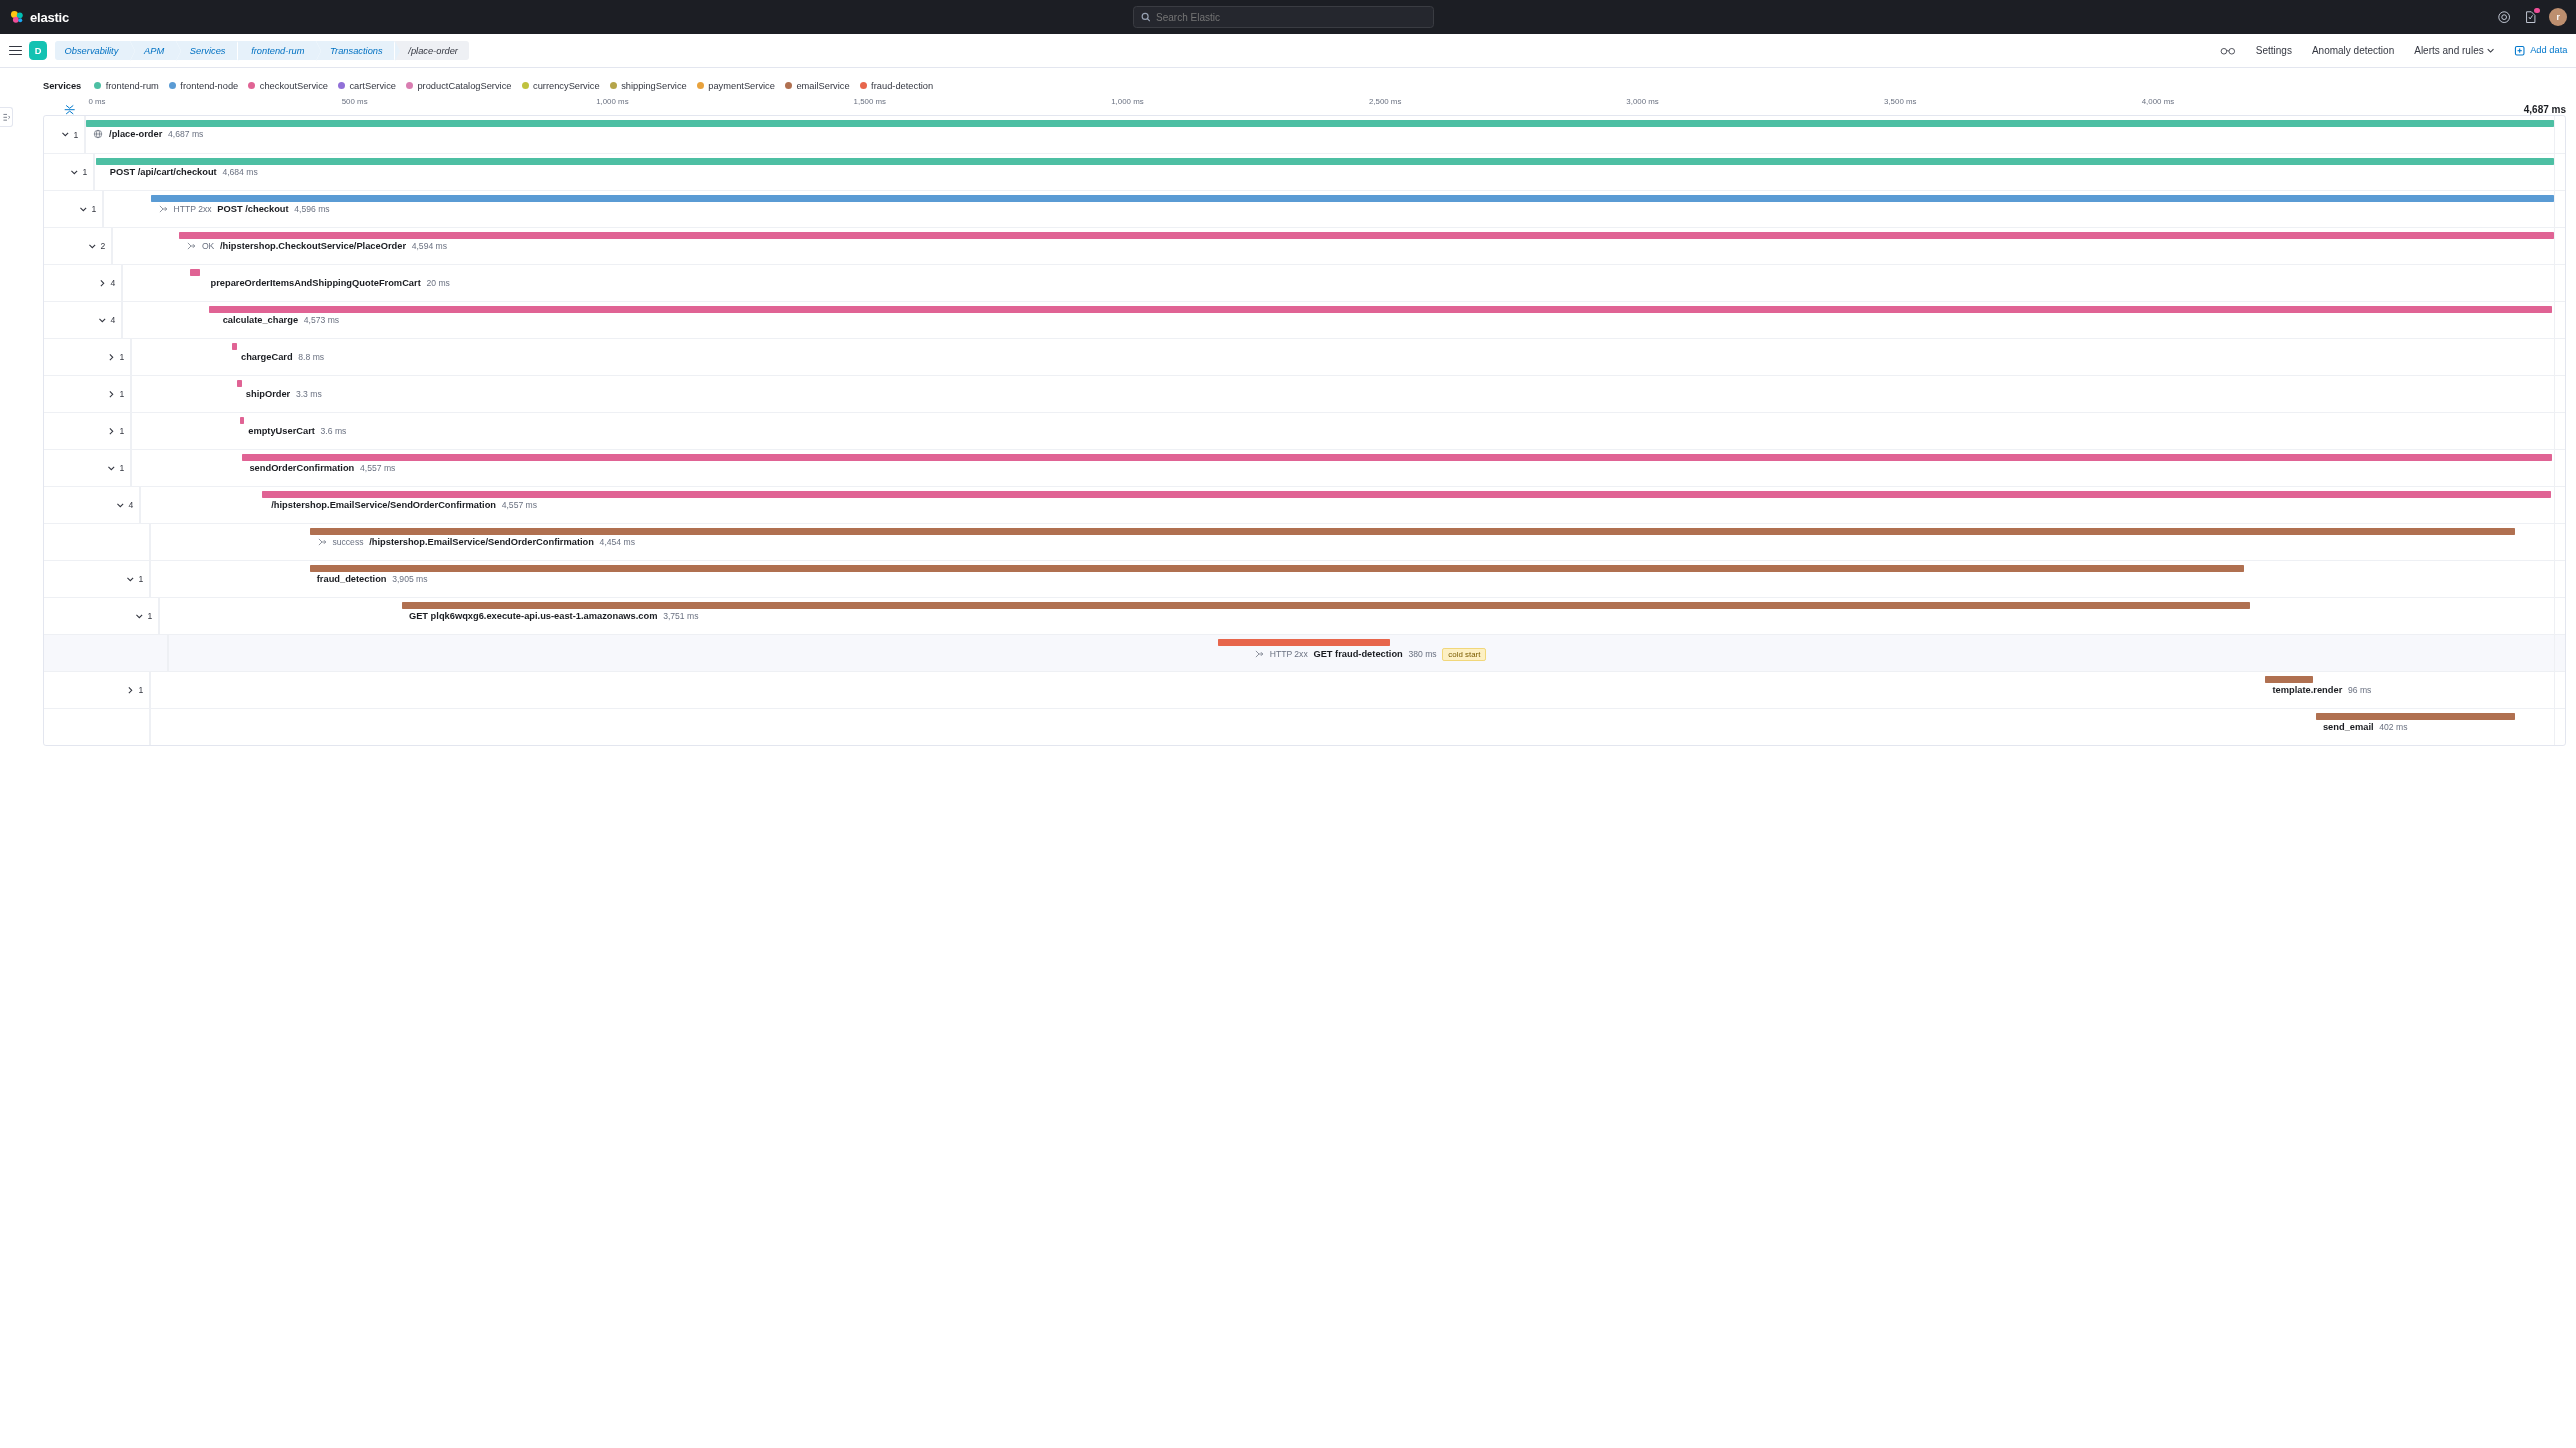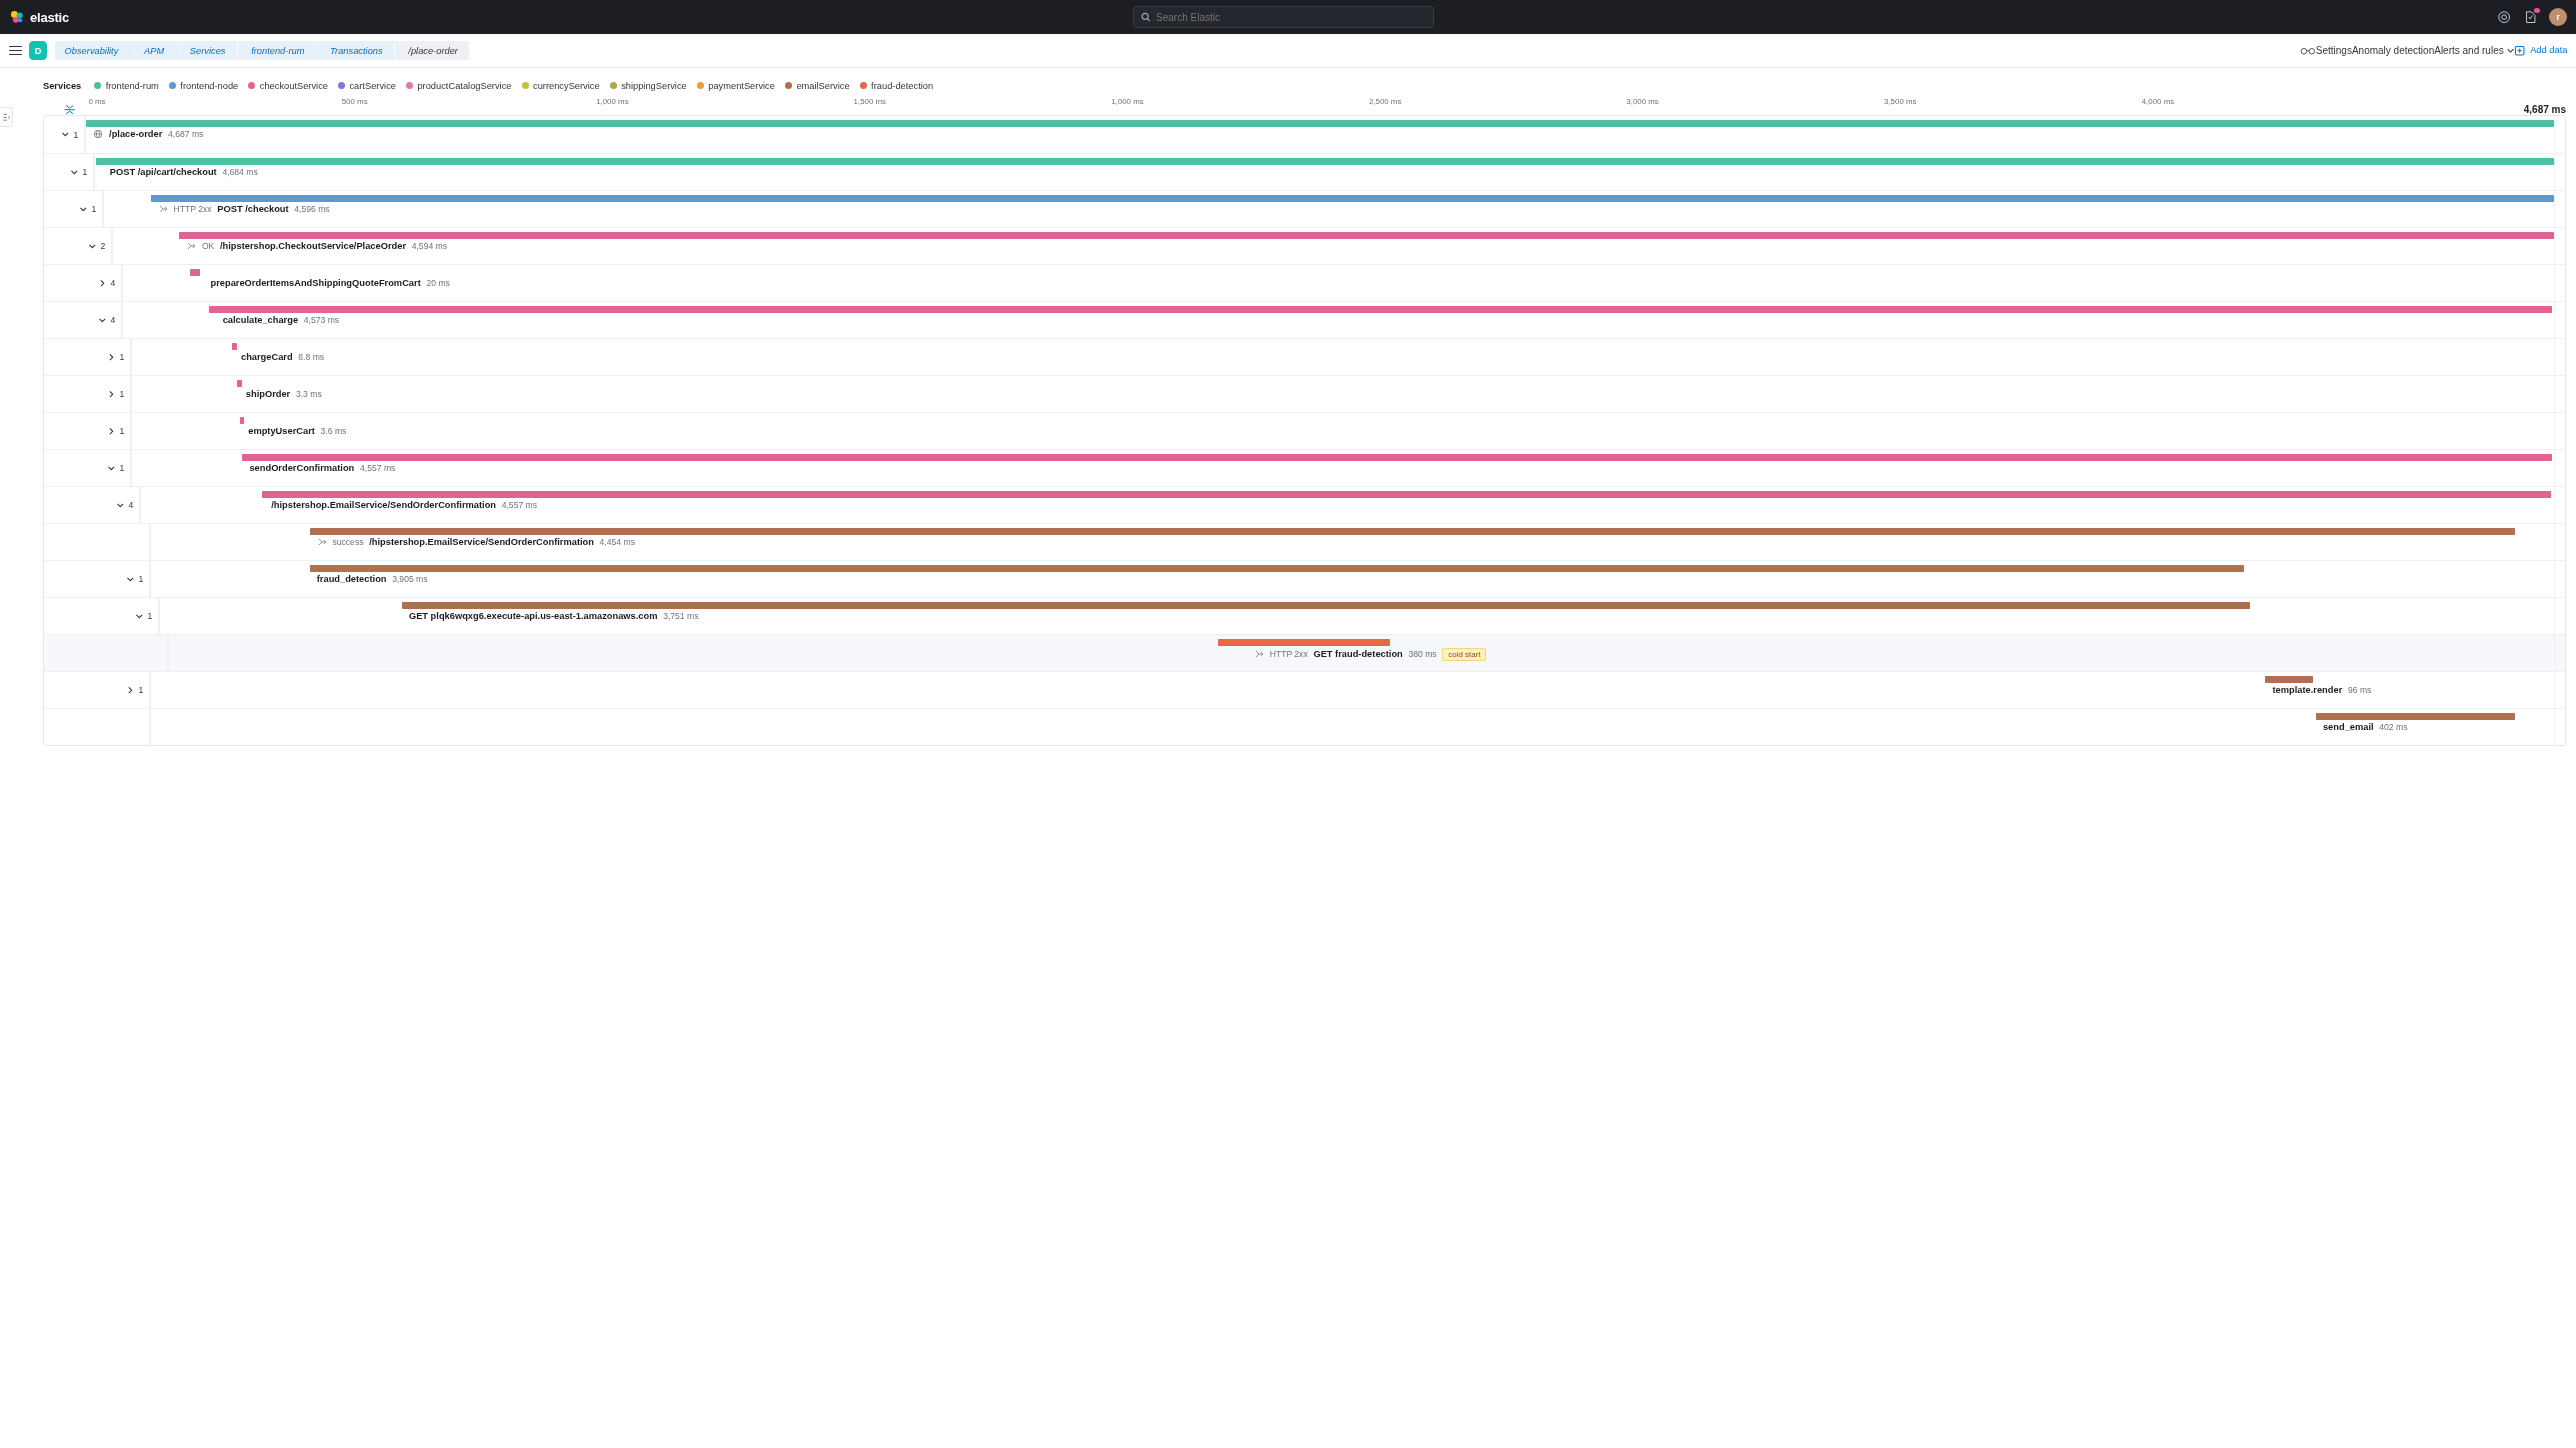--- a/index.html
+++ b/index.html
@@ -24,21 +24,21 @@
 .space-badge { width: 18.6px; height: 18.6px; border-radius: 4.3px; background: #14c2b2; color:#fff; display:flex; align-items:center; justify-content:center; font-weight:700; font-size:9.3px; cursor:pointer; }
 .crumbs { display:flex; align-items:center; gap:0; }
 .crumb { position: relative; padding: 4.3px 11.4px 4.3px 14.3px; font-size: 9.3px; cursor:pointer;font-style:italic; }
 .crumb-link { background:#e6f1fa; color:#0071c2; }
 .crumb-current { background:#eef0f4; color:#343741; }
 .crumb:first-child { border-radius: 2.9px 0 0 2.9px; padding-left: 10px; }
 .crumb:last-child { border-radius: 0 2.9px 2.9px 0; }
 .crumb:not(:last-child)::after { content:""; position:absolute; right:-5.7px; top:0; width:0; height:0; border-top:10px solid transparent; border-bottom:10px solid transparent; border-left:5.7px solid #e6f1fa; z-index:2; }
 .crumb:not(:first-child)::before { content:""; position:absolute; left:0; top:0; width:0; height:0; border-top:10px solid transparent; border-bottom:10px solid transparent; border-left:5.7px solid #fff; z-index:1; }
 .crumb-current:not(:last-child)::after { border-left-color:#eef0f4; }
-.sub-right { margin-left:auto; display:flex; align-items:center; color:#343741; }
+.sub-right { margin-left:auto; display:flex; align-items:center; gap:20px; color:#343741; }
 .sub-right .link { font-size:10px; cursor:pointer; display:flex; align-items:center; gap:3.6px; }
 .add-data { color:#0077cc; font-weight:500; display:flex; align-items:center; gap:4.3px; cursor:pointer; }
 .glasses { width:15.7px; height:11.4px; }
 
 
 .side-tab { position:fixed; left:0; top:107px; width:13px; height:20px; border:0.7px solid #e3e6ef; border-left:none; border-radius:0 2.9px 2.9px 0; display:flex; align-items:center; justify-content:center; cursor:pointer; background:#fff; z-index:5; }
 
 
 .main { padding: 8.6px 0 29px 43px; }
 

